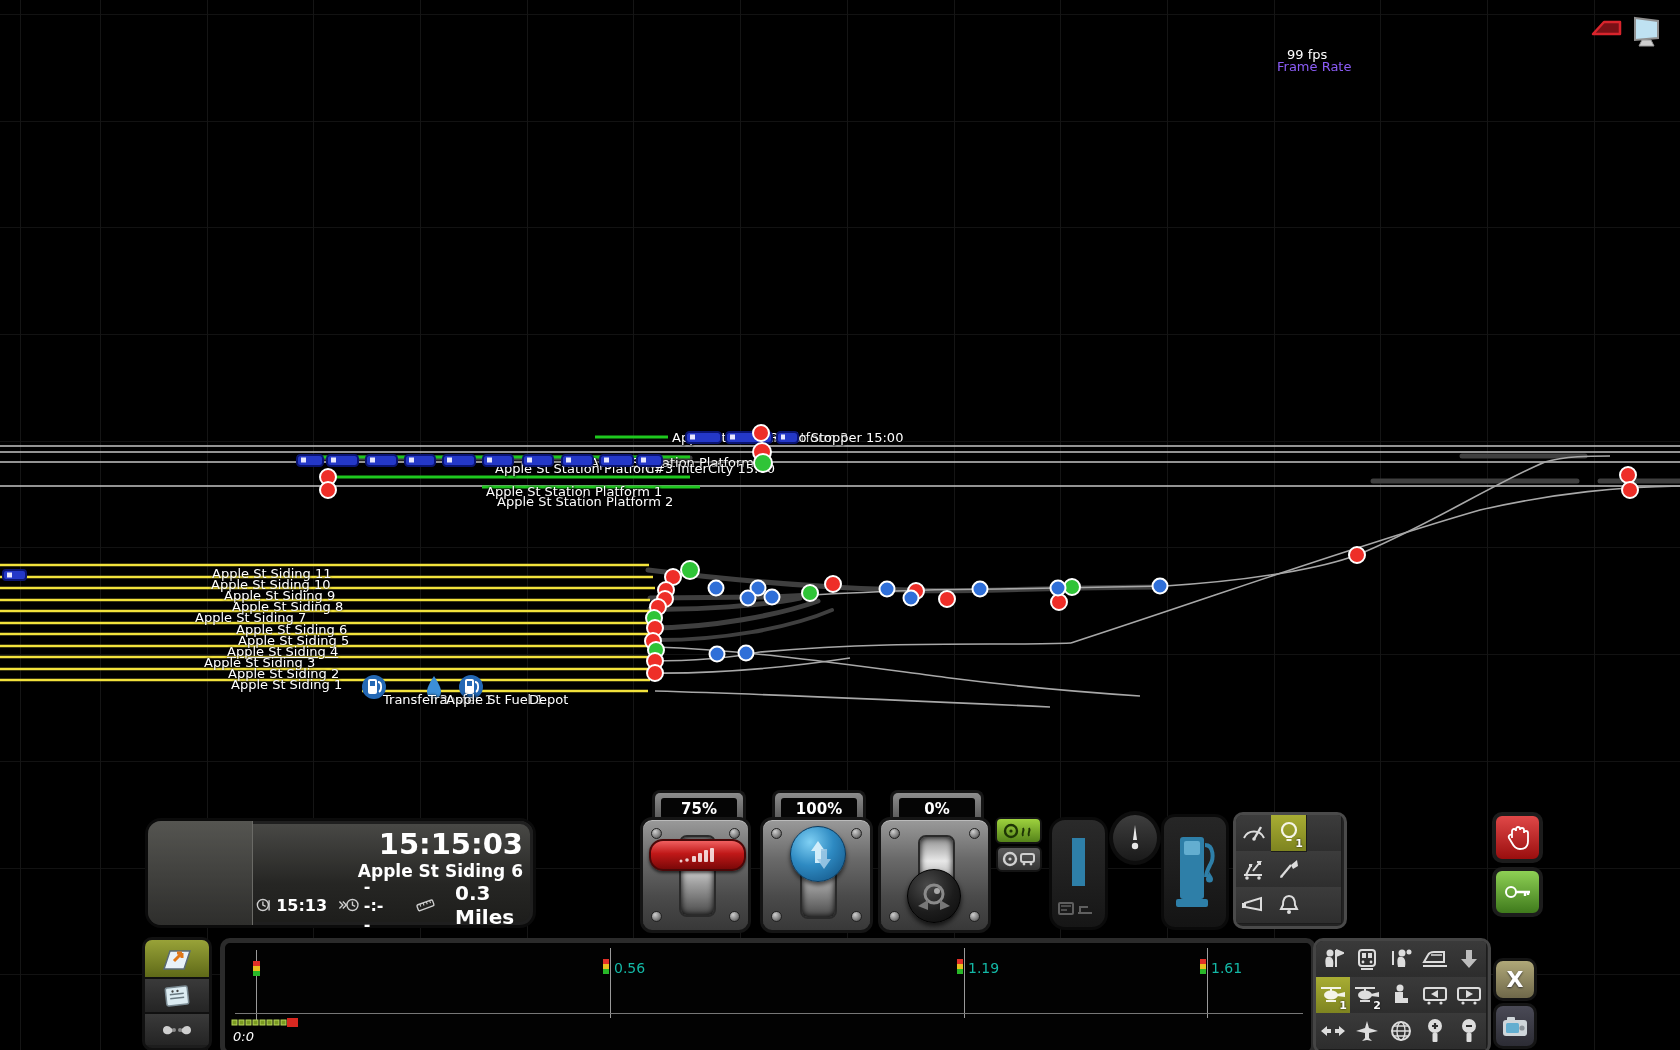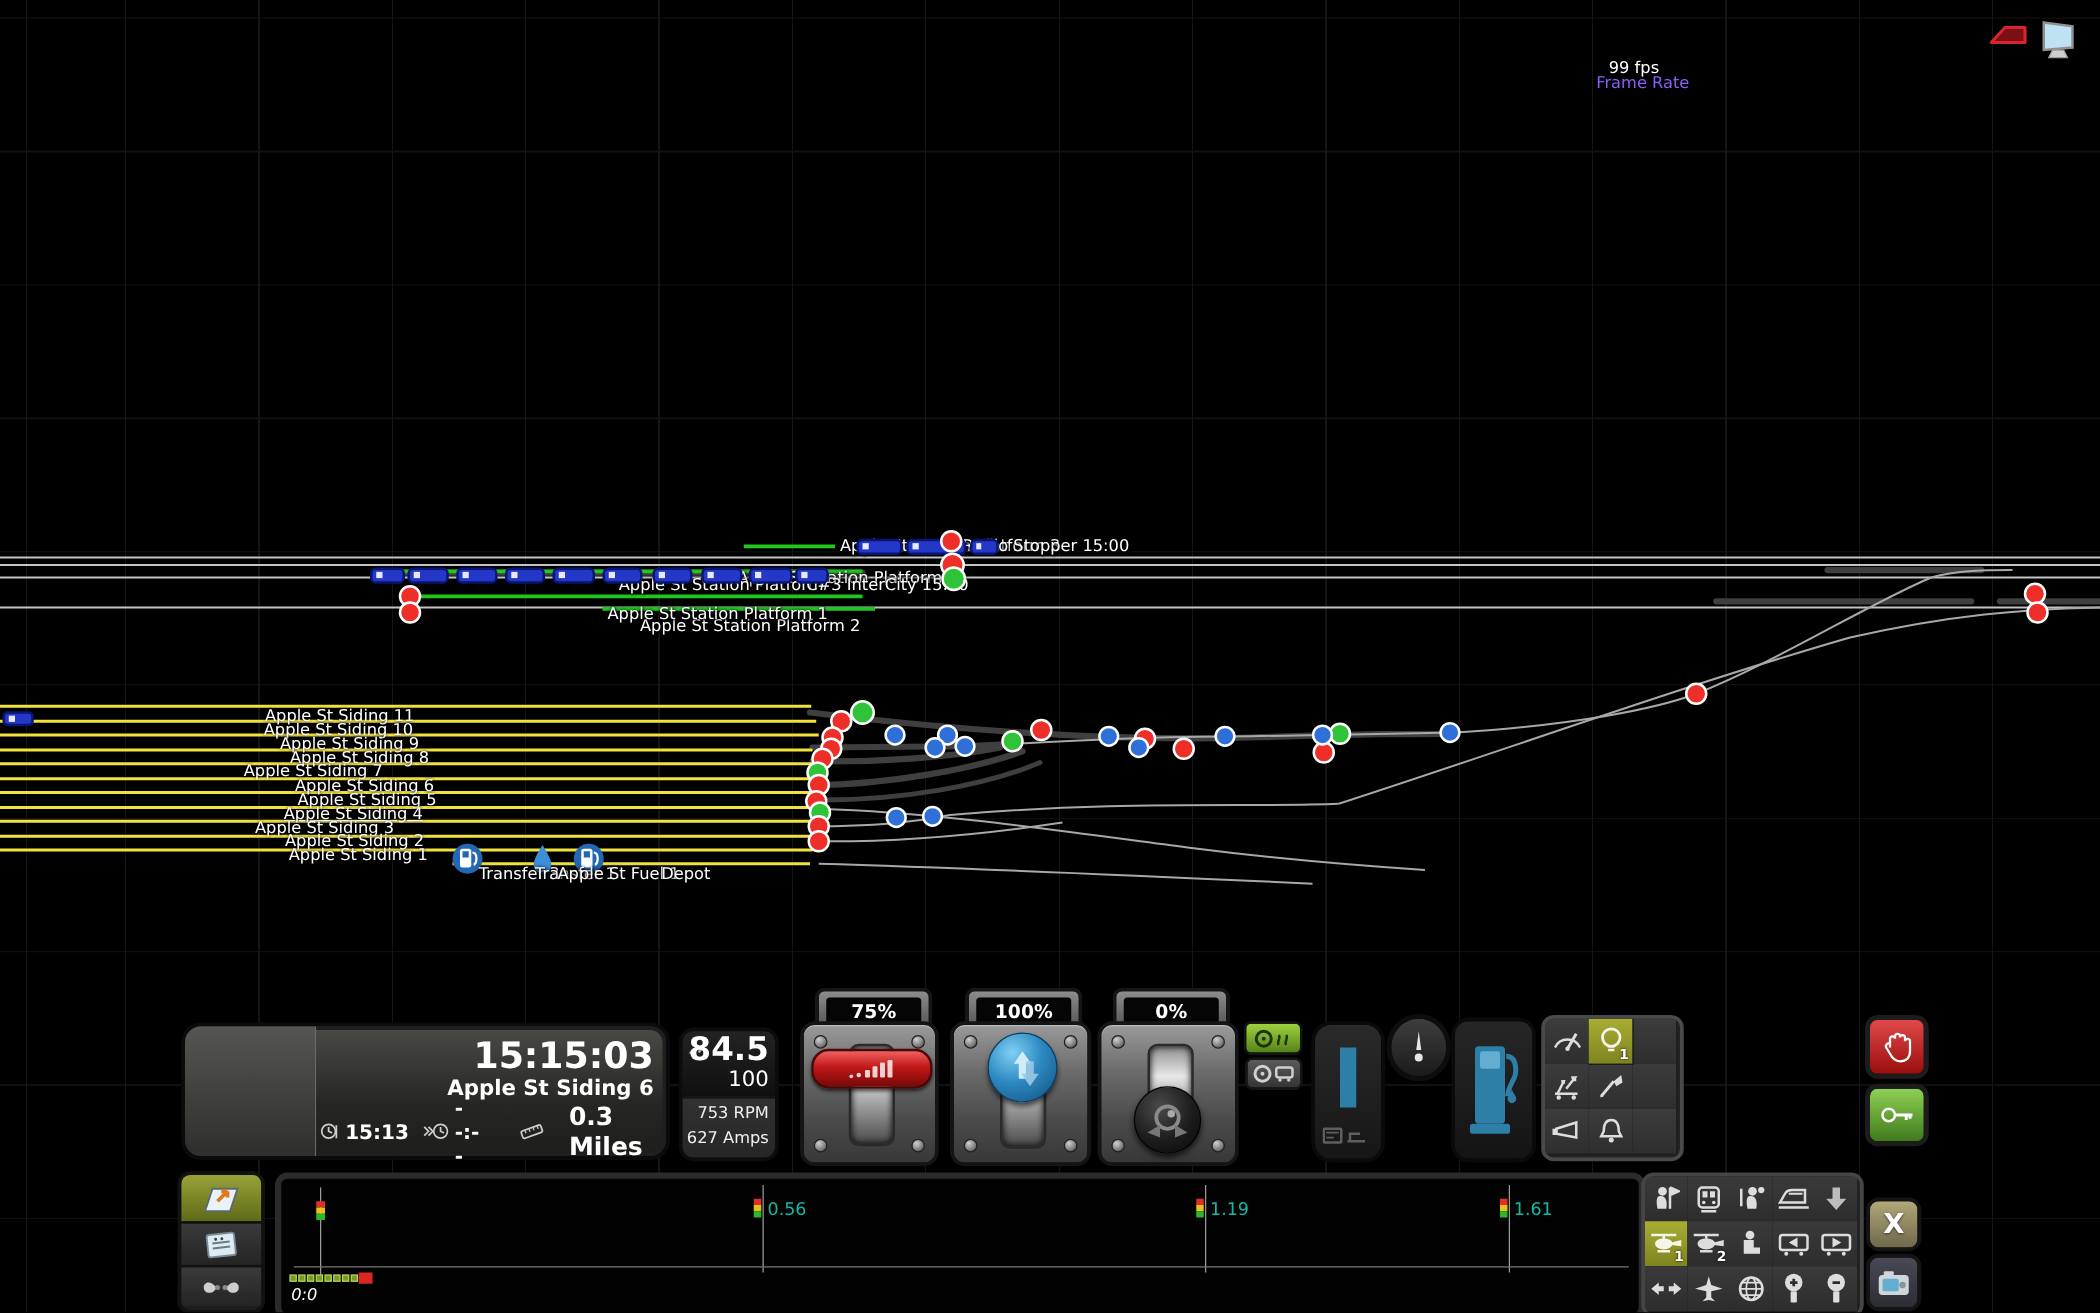--- a/index.html
+++ b/index.html
@@ -152,21 +152,21 @@
       <circle cx="717" cy="654" r="7.5" fill="#2f6fd8"></circle>
         <circle cx="746" cy="653" r="7.5" fill="#2f6fd8"></circle>
     </g>
   </svg>
 
   <div class="maplabel" style="left:672px;top:430px;">Apple St Station Platform 3</div>
   <div class="maplabel" style="left:770px;top:430px;">Radio Stopper 15:00</div>
   <div class="maplabel" style="left:590px;top:455px;">Apple St Station Platform</div>
   <div class="maplabel" style="left:495px;top:461px;">Apple St Station Platform</div>
   <div class="maplabel" style="left:645px;top:461px;">C#3 InterCity 15:00</div>
-  <div class="maplabel" style="left:497px;top:494px;margin-left:15px;">Apple St Station Platform 2</div>
+  <div class="maplabel" style="left:497px;top:494px;">Apple St Station Platform 2</div>
   <div class="maplabel" style="left:486px;top:484px;">Apple St Station Platform 1</div>
 
   <div class="sidlabel" style="left:212px;top:566px;">Apple St Siding 11</div>
   <div class="sidlabel" style="left:211px;top:577px;">Apple St Siding 10</div>
   <div class="sidlabel" style="left:224px;top:588px;">Apple St Siding 9</div>
   <div class="sidlabel" style="left:232px;top:599px;">Apple St Siding 8</div>
   <div class="sidlabel" style="left:195px;top:610px;">Apple St Siding 7</div>
   <div class="sidlabel" style="left:236px;top:622px;">Apple St Siding 6</div>
   <div class="sidlabel" style="left:238px;top:633px;">Apple St Siding 5</div>
   <div class="sidlabel" style="left:227px;top:644px;text-decoration:underline;">Apple St Siding 4</div>
@@ -262,34 +262,20 @@
       <svg width="30" height="24" viewBox="0 0 30 24" style="margin-left:24px;">
         <g transform="rotate(-20 15 12)">
           <rect x="3" y="8" width="24" height="9" rx="2" fill="none" stroke="#cfcfcf" stroke-width="2"></rect>
           <path d="M8 8 V12 M13 8 V12 M18 8 V12 M23 8 V12" stroke="#cfcfcf" stroke-width="1.5"></path>
         </g>
       </svg>
       <span style="font-size:20px;font-weight:bold;margin-left:14px;">0.3 Miles</span>
     </div>
   </div>
 
-  <div class="abs" style="left:543px;top:822px;width:74px;height:101px;border-radius:12px;border:3px solid #0c0c0c;background:#161616;overflow:hidden;">
-    <div class="abs" style="left:0;top:0;right:0;height:52px;background:linear-gradient(#232323,#0f0f0f);">
-      <svg class="abs" style="left:4px;top:6px;" width="18" height="14" viewBox="0 0 18 14">
-        <path d="M2 12 A8 8 0 0 1 16 12" fill="none" stroke="#aaa" stroke-width="2"></path>
-        <path d="M9 11 L13 5" stroke="#aaa" stroke-width="2"></path>
-      </svg>
-      <div class="abs" style="right:5px;top:0px;font-size:26px;font-weight:bold;">84.5</div>
-      <div class="abs" style="right:5px;top:29px;font-size:17px;">100</div>
-    </div>
-    <div class="abs" style="left:0;top:54px;right:0;bottom:0;background:linear-gradient(#323232,#262626);">
-      <div class="abs" style="right:5px;top:4px;font-size:13px;color:#f0f0f0;">753 RPM</div>
-      <div class="abs" style="right:5px;top:24px;font-size:13px;color:#f0f0f0;">627 Amps</div>
-    </div>
-  </div>
 
   <div>
     <div class="levertab" style="left:652px;top:790px;width:88px;height:26px;">
       <div class="tabwin">75%</div>
     </div>
     <div class="leverbody" style="left:640px;top:817px;width:105px;height:110px;">
       <div class="screw" style="left:8px;top:8px;"></div>
         <div class="screw" style="right:8px;top:8px;"></div>
       <div class="screw" style="left:8px;bottom:8px;"></div>
         <div class="screw" style="right:8px;bottom:8px;"></div>

